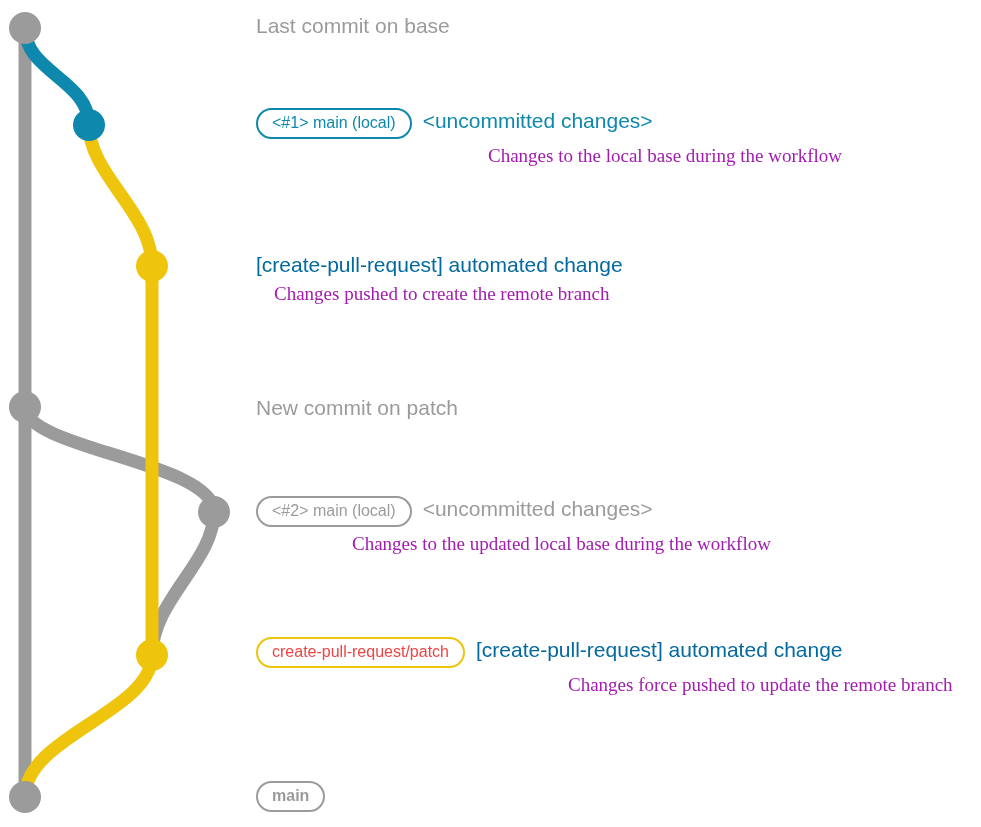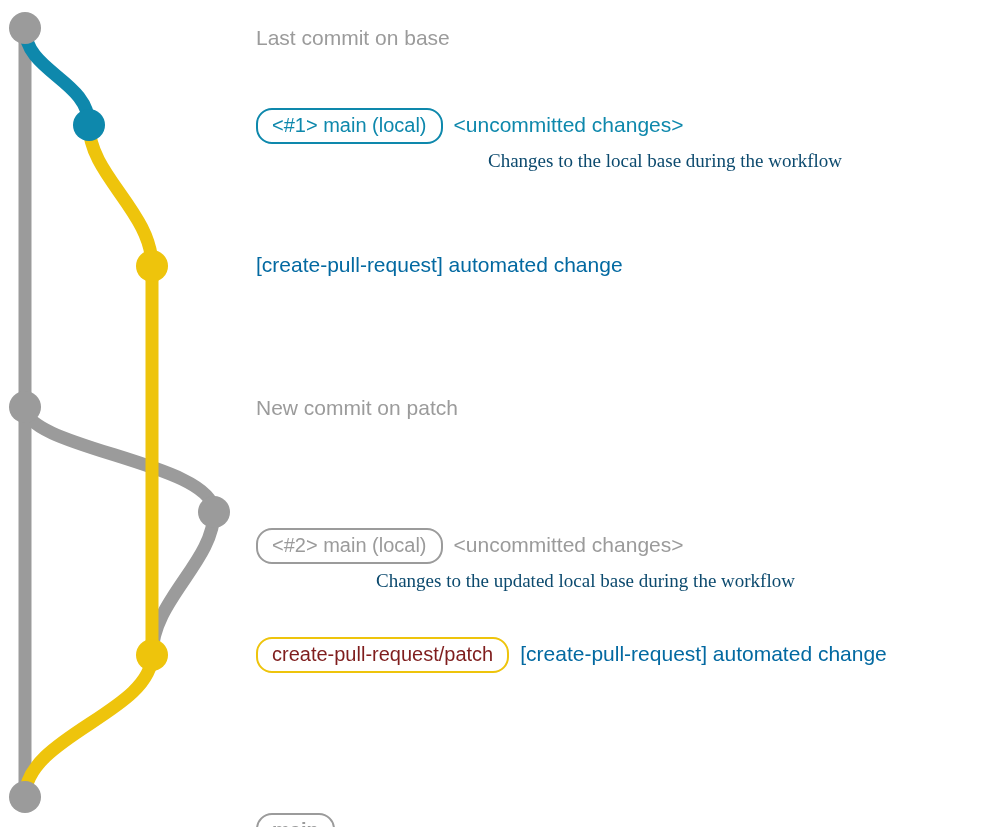--- a/index.html
+++ b/index.html
@@ -30,43 +30,43 @@
     display: flex;
     align-items: baseline;
     white-space: nowrap;
   }
 
   .ref-pill {
     display: inline-block;
     border: 2px solid #9b9b9b;
     border-radius: 16px;
     padding: 4px 14px 5px 14px;
-    font-size: 20px;
+    font-size: 16px;
     line-height: 1.15;
     color: #9b9b9b;
     background: #ffffff;
     margin-right: 11px;
   }
   .ref-pill.blue   { border-color: #0e88ac; color: #0e88ac; }
-  .ref-pill.yellow { border-color: #eec40c; color: #7f1d1d; }
-  .ref-pill.gray   { border-color: #9b9b9b; color: #9b9b9b; margin-top: 32px; }
+  .ref-pill.yellow { border-color: #eec40c; color: #ef4444; }
+  .ref-pill.gray   { border-color: #9b9b9b; color: #9b9b9b; }
 
   .subject {
     font-size: 21px;
     line-height: 1.15;
     color: #9b9b9b;
   }
   .subject.blue   { color: #0e88ac; }
   .subject.yellow { color: #0369a1; }
   .subject.gray   { color: #9b9b9b; }
 
   .note {
     font-family: "Liberation Serif", serif;
     font-size: 19px;
-    color: #0c4a6e;
+    color: #a21caf;
     white-space: nowrap;
     margin-top: 6px;
   }
 
   .row-block {
     position: absolute;
   }
 </style>
 </head>
 <body>
@@ -89,58 +89,60 @@
 
   <circle cx="25" cy="28" r="16" fill="#9b9b9b"></circle>
   <circle cx="89" cy="125" r="16" fill="#0e88ac"></circle>
   <circle cx="152" cy="266" r="16" fill="#eec40c"></circle>
   <circle cx="25" cy="407" r="16" fill="#9b9b9b"></circle>
   <circle cx="214" cy="512" r="16" fill="#9b9b9b"></circle>
   <circle cx="152" cy="655" r="16" fill="#eec40c"></circle>
   <circle cx="25" cy="797" r="16" fill="#9b9b9b"></circle>
 </svg>
 
-<div class="row-block" style="left:256px; top:26px;">
+<div class="row-block" style="left:256px; top:14px;">
   <div class="row-head">
     <span class="subject gray">Last commit on base</span>
   </div>
 </div>
 
 <div class="row-block" style="left:256px; top:108px;">
   <div class="row-head">
     <span class="ref-pill blue">&lt;#1&gt; main (local)</span>
     <span class="subject blue">&lt;uncommitted changes&gt;</span>
   </div>
   <div class="note" style="margin-left:232px;">Changes to the local base during the workflow</div>
 </div>
 
 <div class="row-block" style="left:256px; top:253px;">
   <div class="row-head">
     <span class="subject yellow">[create-pull-request] automated change</span>
   </div>
+  <div class="note" style="margin-left:18px;">Changes pushed to create the remote branch</div>
 </div>
 
 <div class="row-block" style="left:256px; top:396px;">
   <div class="row-head">
     <span class="subject gray">New commit on patch</span>
   </div>
 </div>
 
 <div class="row-block" style="left:256px; top:496px;">
   <div class="row-head">
     <span class="ref-pill gray">&lt;#2&gt; main (local)</span>
     <span class="subject gray">&lt;uncommitted changes&gt;</span>
   </div>
-  <div class="note" style="margin-left:120px;">Changes to the updated local base during the workflow</div>
+  <div class="note" style="margin-left:96px;">Changes to the updated local base during the workflow</div>
 </div>
 
 <div class="row-block" style="left:256px; top:637px;">
   <div class="row-head">
     <span class="ref-pill yellow">create-pull-request/patch</span>
     <span class="subject yellow">[create-pull-request] automated change</span>
   </div>
+  <div class="note" style="margin-left:312px;">Changes force pushed to update the remote branch</div>
 </div>
 
 <div class="row-block" style="left:256px; top:781px;font-weight:bold;">
   <div class="row-head">
     <span class="ref-pill gray">main</span>
   </div>
 </div>
 
 </body></html>

